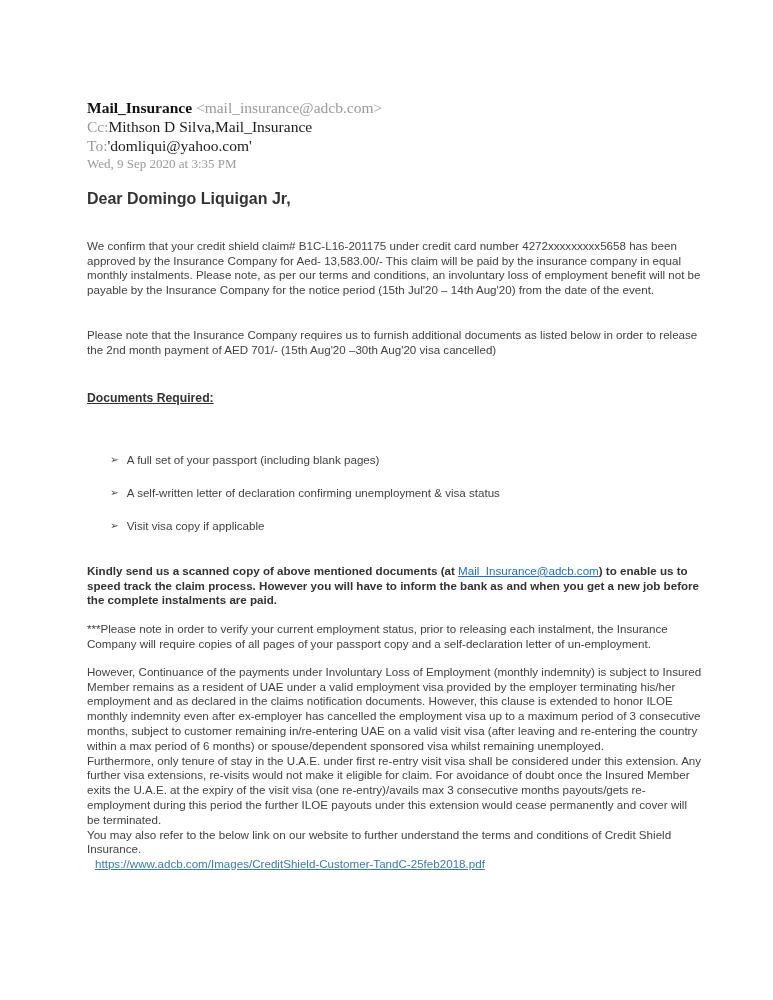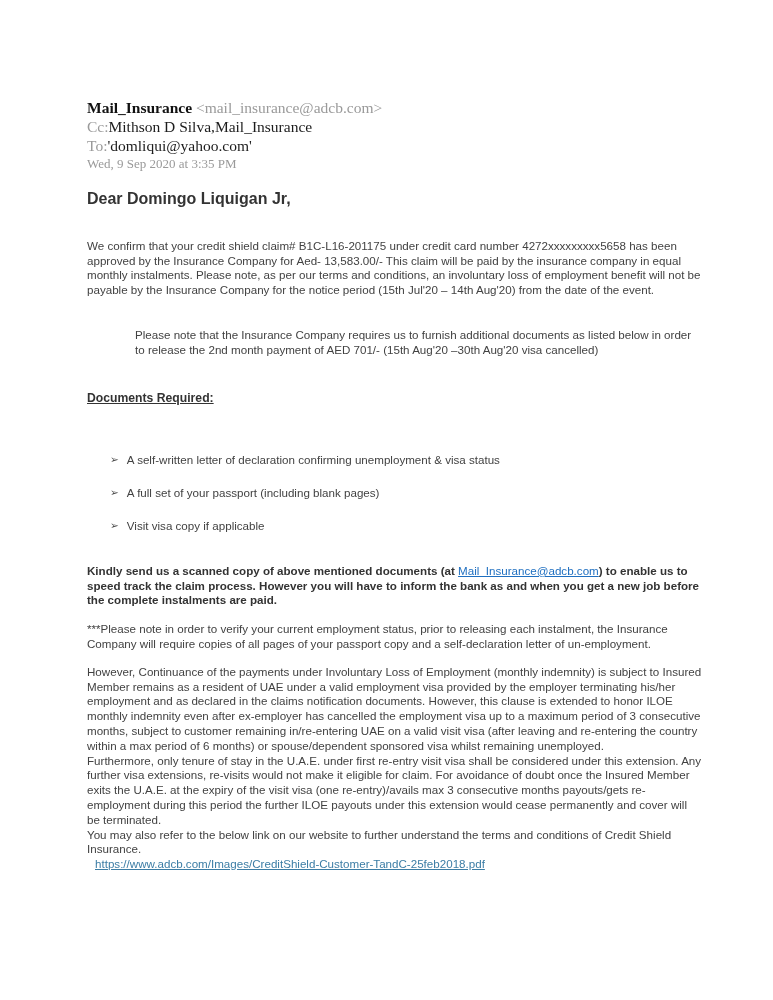--- a/index.html
+++ b/index.html
@@ -40,21 +40,21 @@
     line-height: 14.8px;
     color: #424242;
   }
   .greeting {
     margin-top: 21px;
     font-weight: bold;
     color: #333;
     font-size: 16px;
   }
   .p-claim  { margin-top: 32px; }
-  .p-docs   { margin-top: 30px; margin-left: 48px; }
+  .p-docs   { margin-top: 30px; }
   .doc-heading {
     margin-top: 33px;
     font-weight: bold;
     text-decoration: underline;
     font-size: 12.2px;
     color: #333;
   }
   .bullets {
     list-style: none;
     margin: 48px 0 0 0;
@@ -112,24 +112,24 @@
     <div class="greeting">Dear Domingo Liquigan Jr,</div>
 
     <div class="para p-claim">We confirm that your credit shield claim# B1C-L16-201175 under credit card number 4272xxxxxxxxx5658 has been approved by the Insurance Company for Aed- 13,583.00/- This claim will be paid by the insurance company in equal monthly instalments. Please note, as per our terms and conditions, an involuntary loss of employment benefit will not be payable by the Insurance Company for the notice period (15th Jul'20 – 14th Aug'20) from the date of the event.</div>
 
     <div class="para p-docs">Please note that the Insurance Company requires us to furnish additional documents as listed below in order to release the 2nd month payment of AED 701/- (15th Aug'20 –30th Aug'20 visa cancelled)</div>
 
     <div class="doc-heading">Documents Required:</div>
 
     <ul class="bullets">
       <li class="bullet">
-        <span class="marker">➢</span><span>A self-written letter of declaration confirming unemployment &amp; visa status</span>
+        <span class="marker">➢</span><span>A full set of your passport (including blank pages)</span>
       </li>
       <li class="bullet">
-        <span class="marker">➢</span><span>A full set of your passport (including blank pages)</span>
+        <span class="marker">➢</span><span>A self-written letter of declaration confirming unemployment &amp; visa status</span>
       </li>
       <li class="bullet">
         <span class="marker">➢</span><span>Visit visa copy if applicable</span>
       </li>
     </ul>
 
     <div class="para kindly">
       <span>Kindly send us a scanned copy of above mentioned documents (at </span><a class="email-link">Mail_Insurance@adcb.com</a><span>) to enable us to speed track the claim process. However you will have to inform the bank as and when you get a new job before the complete instalments are paid.</span>
     </div>
 

